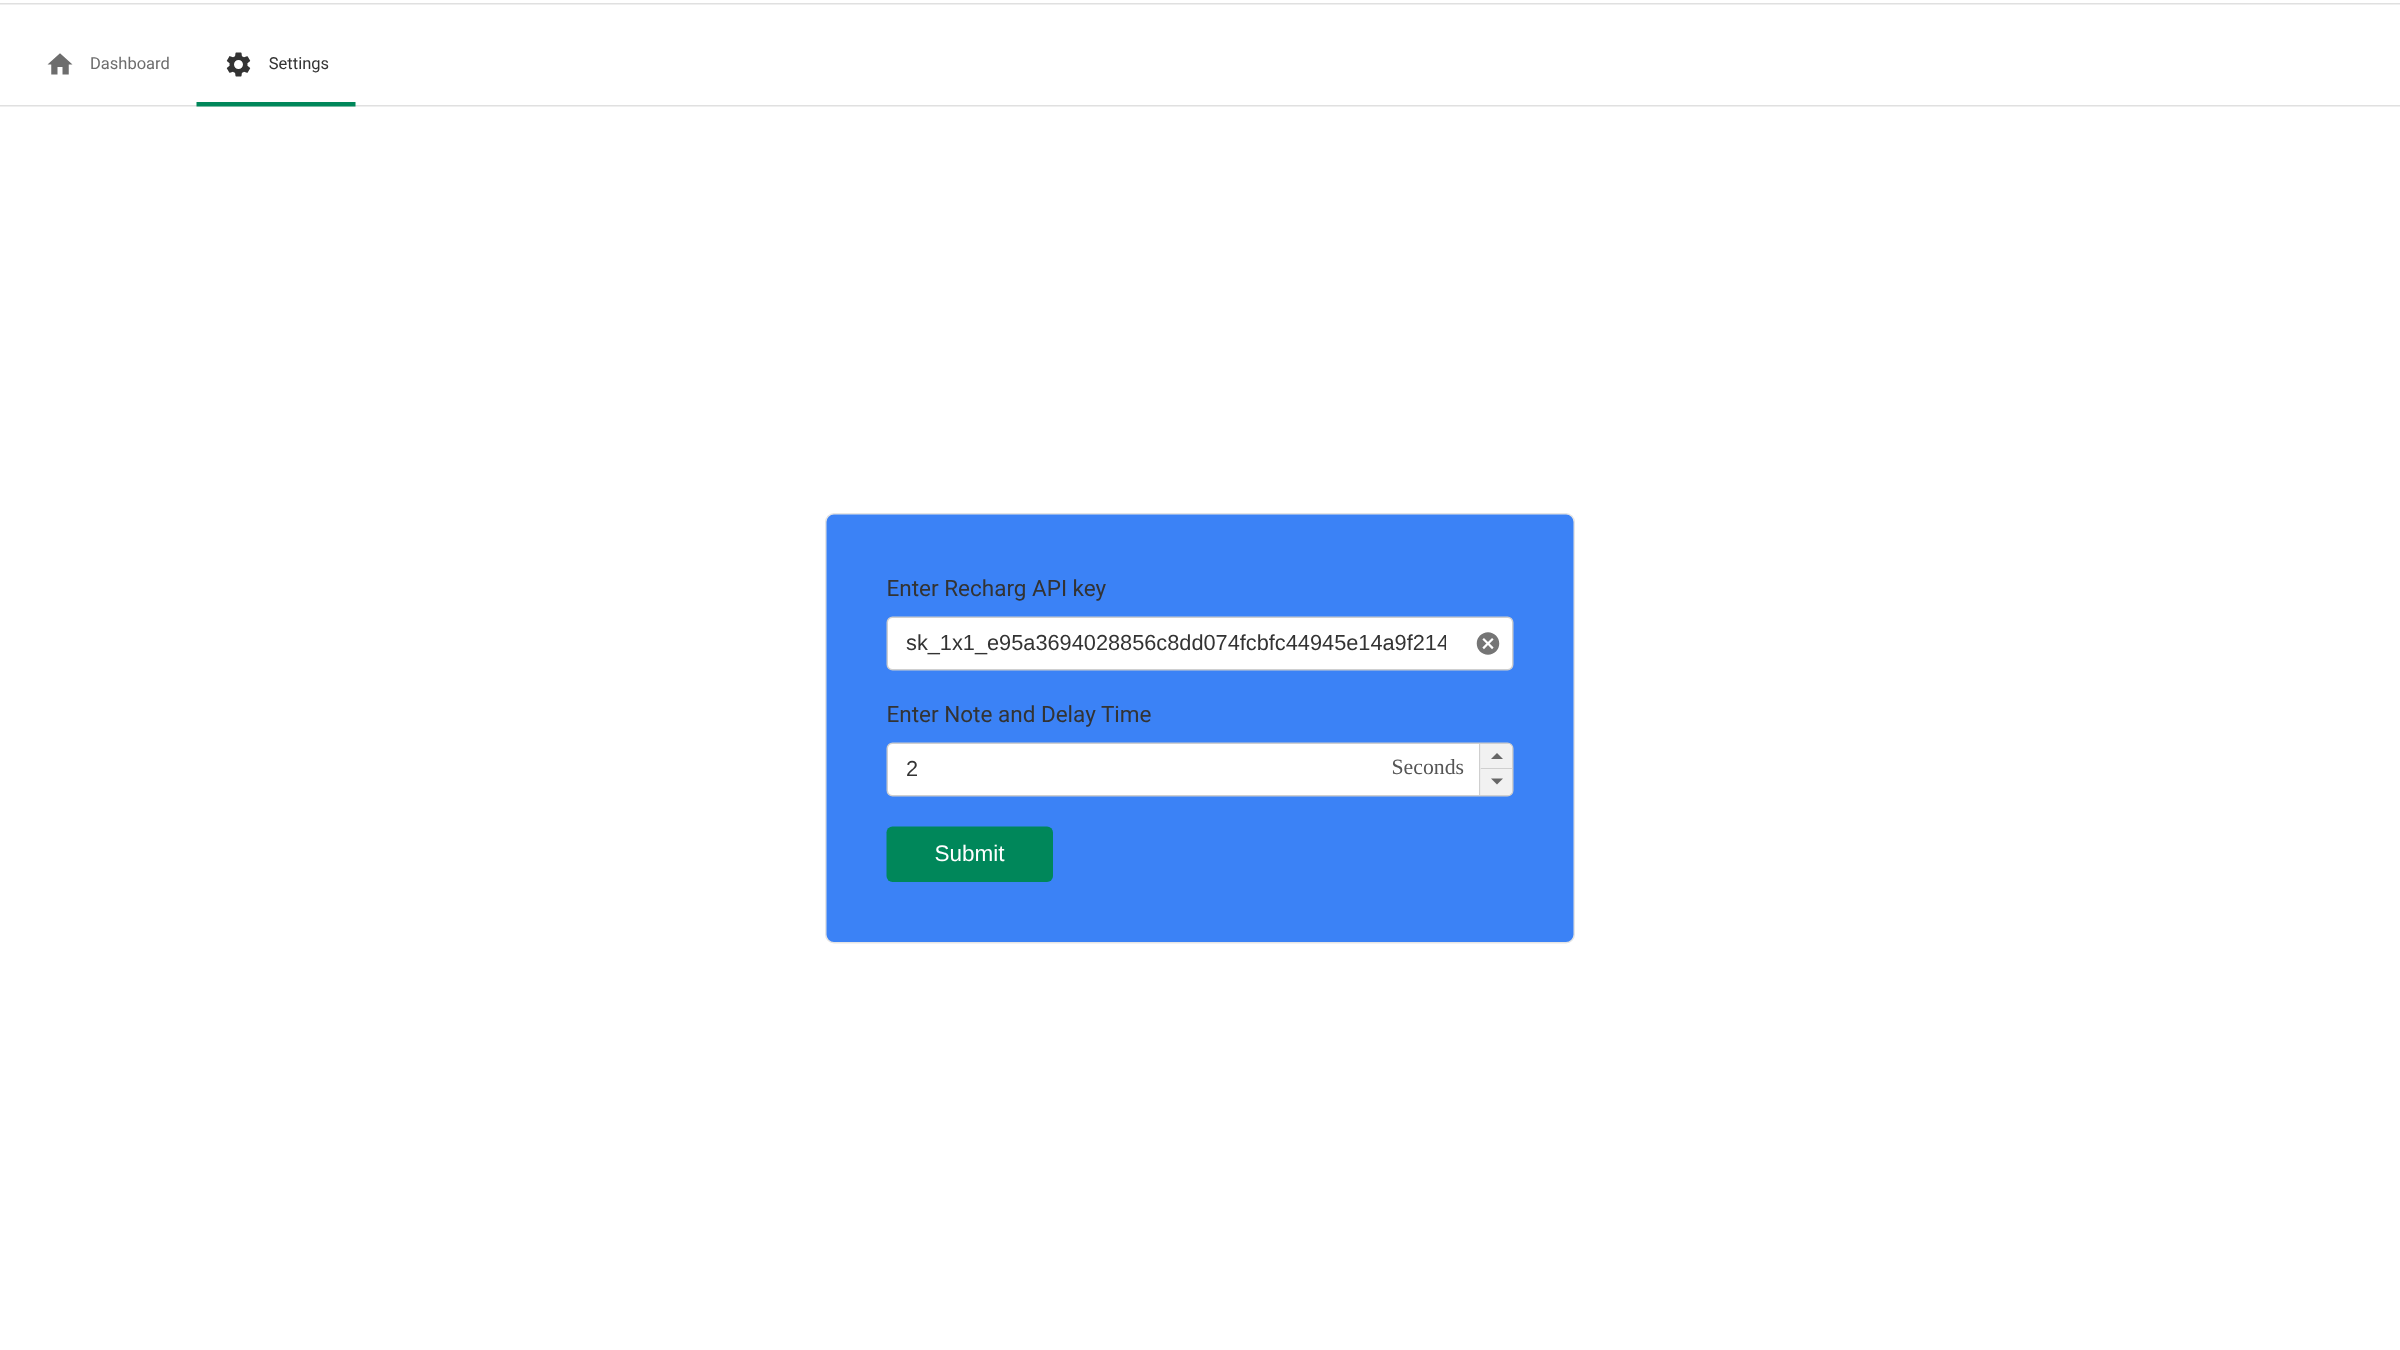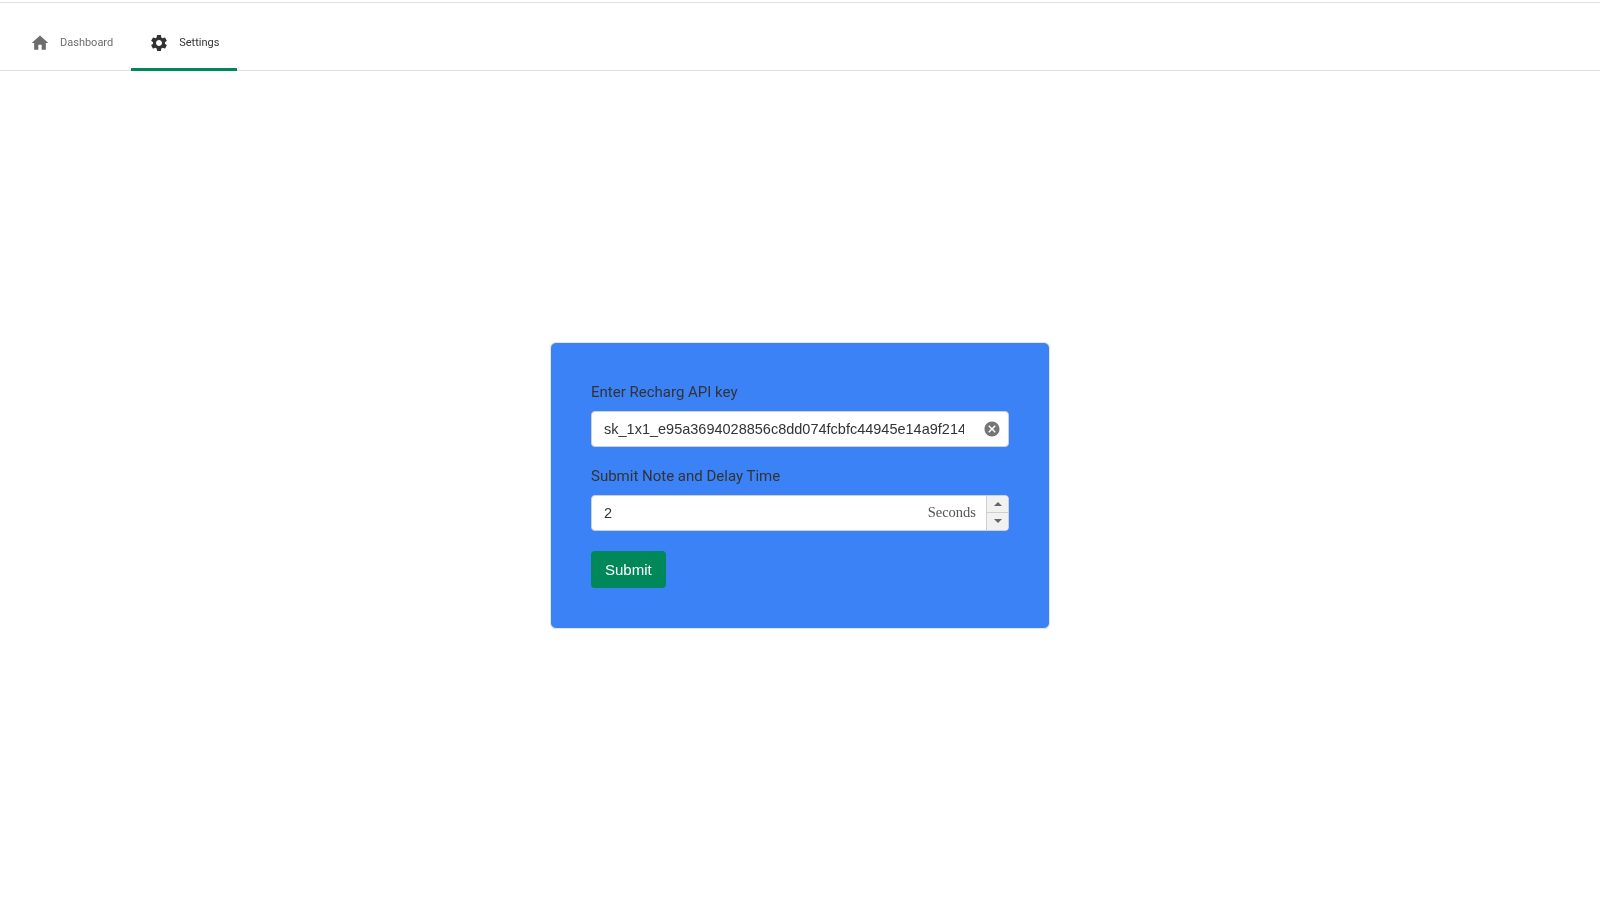--- a/index.html
+++ b/index.html
@@ -192,21 +192,21 @@
 
     .caret-down {
       border-top: 4px solid #666;
     }
 
     .submit-btn {
       background: #00875a;
       color: #fff;
       border: none;
       border-radius: 4px;
-      padding: 10px 14px;
+      padding: 10px 32px;
       font-size: 15px;
       cursor: pointer;
     }
   </style>
 </head>
 <body>
 
 <div class="top-bar"></div>
 
 <div class="tabs-container">
@@ -233,21 +233,21 @@
         <input type="text" class="text-input" value="sk_1x1_e95a3694028856c8dd074fcbfc44945e14a9f214" style="">
         <button class="clear-btn">
           <svg class="clear-icon" viewBox="0 0 24 24">
             <path d="M12 2C6.47 2 2 6.47 2 12s4.47 10 10 10 10-4.47 10-10S17.53 2 12 2zm5 13.59L15.59 17 12 13.41 8.41 17 7 15.59 10.59 12 7 8.41 8.41 7 12 10.59 15.59 7 17 8.41 13.41 12 17 15.59z"></path>
           </svg>
         </button>
       </div>
     </div>
 
     <div class="form-group">
-      <label class="form-label">Submit Note and Delay Time</label>
+      <label class="form-label">Enter Note and Delay Time</label>
       <div class="number-wrapper">
         <input type="text" class="number-input" value="2" style="">
         <span class="suffix">Seconds</span>
         <div class="stepper">
           <button class="stepper-btn">
             <span class="caret caret-up"></span>
           </button>
           <button class="stepper-btn">
             <span class="caret caret-down"></span>
           </button>

